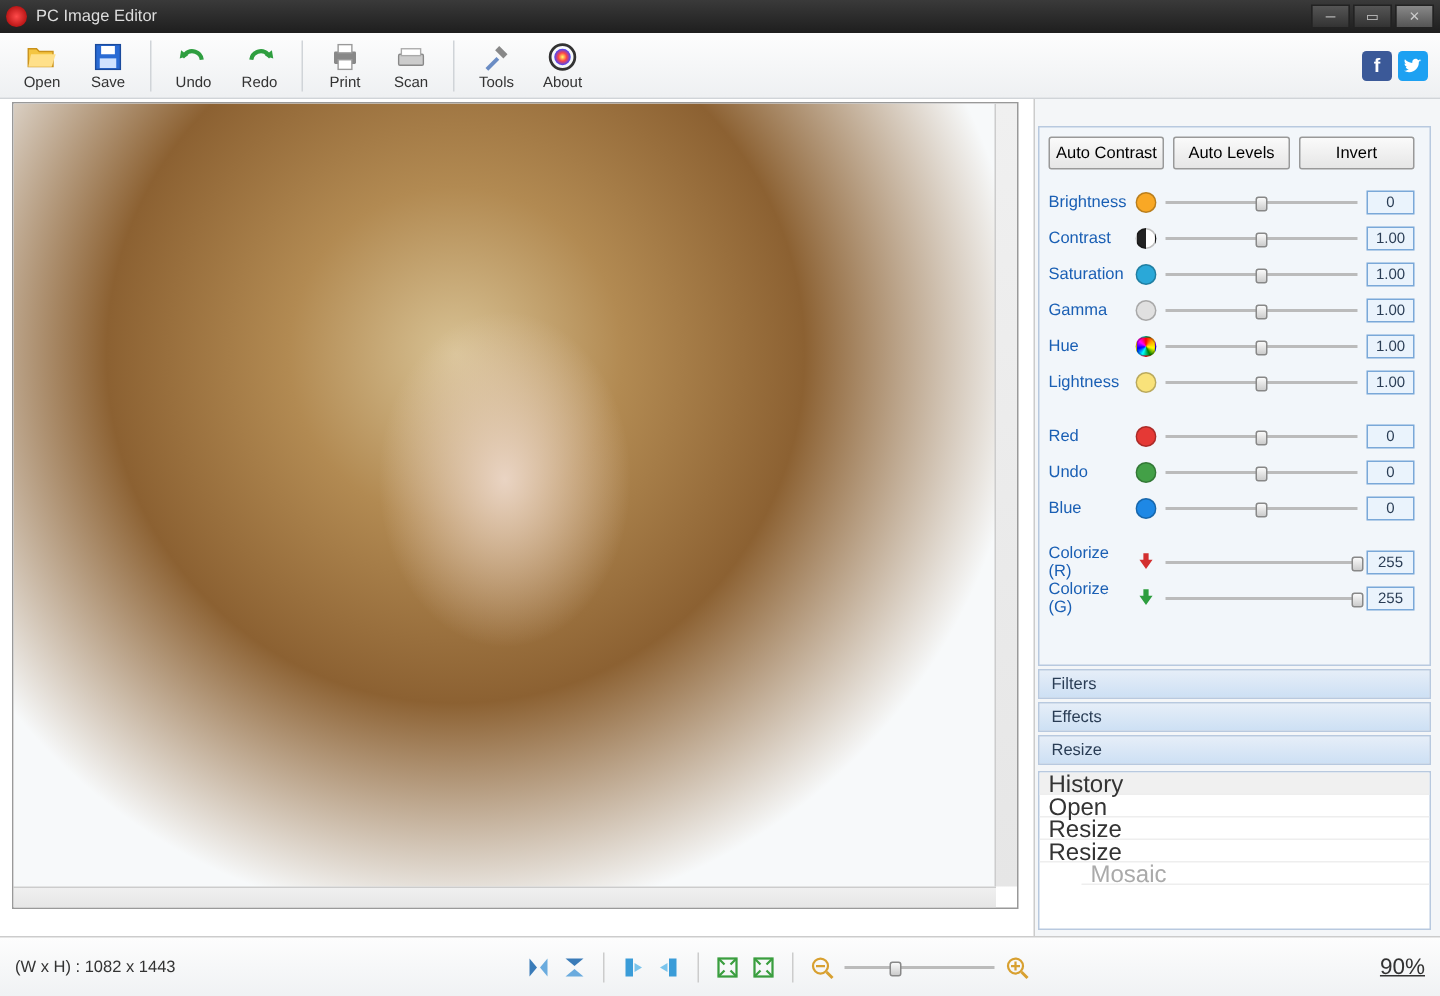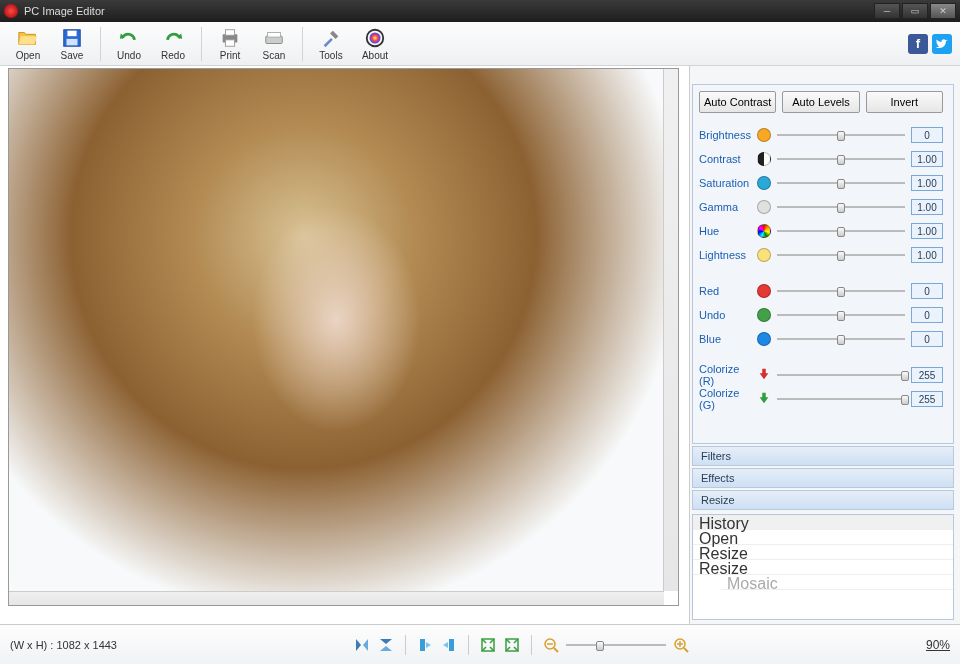--- a/index.html
+++ b/index.html
@@ -46,21 +46,21 @@
 .history-box .hrow.header { background:#f0f0f0; font-weight:500; }
 .history-box .hrow.dim { color:#aaa;margin-left:28px; }
 .statusbar { height: 40px; border-top: 1px solid #ccc; display: flex; align-items: center; padding: 0 10px; gap: 16px; background: linear-gradient(#fdfdfd,#f0f2f4); }
 .statusbar .dims { font-size: 11px; color: #333; }
 .statusbar .center-tools { flex:1; display:flex; justify-content:center; align-items:center; gap:6px; }
 .mini-icon { width:18px; height:18px; cursor:pointer; display:flex; align-items:center; justify-content:center; }
 .mini-sep { width:1px; height:20px; background:#ccc; margin:0 4px; }
 .zoom-slider { width: 100px; height: 14px; position: relative; }
 .zoom-slider::before { content:""; position:absolute; left:0; right:0; top:6px; height:2px; background:#bbb; }
 .zoom-slider .zthumb { position:absolute; top:3px; left:30%; width:8px; height:10px; background: linear-gradient(#fafafa,#ccc); border:1px solid #888; border-radius:2px; }
-.zoom-pct { font-size:12px; color:#333;text-decoration:underline; }
+.zoom-pct { font-size:15px; color:#333;text-decoration:underline; }
 .arrow-ic { width:14px; height:14px; }
 </style>
 </head>
 <body>
 
 <div class="titlebar">
   <div class="app-icon"></div>
   <div class="title">PC Image Editor</div>
   <div class="winbtns">
     <div class="winbtn">─</div>

